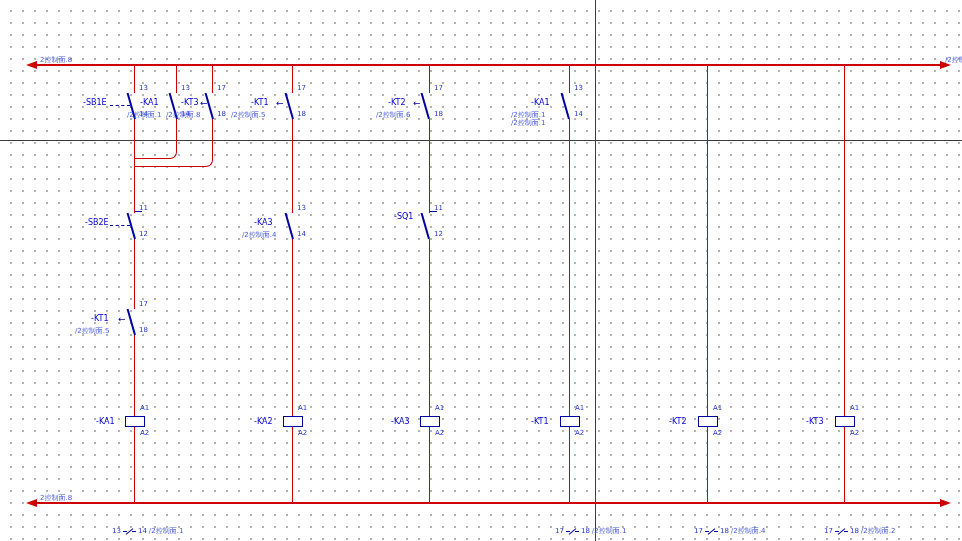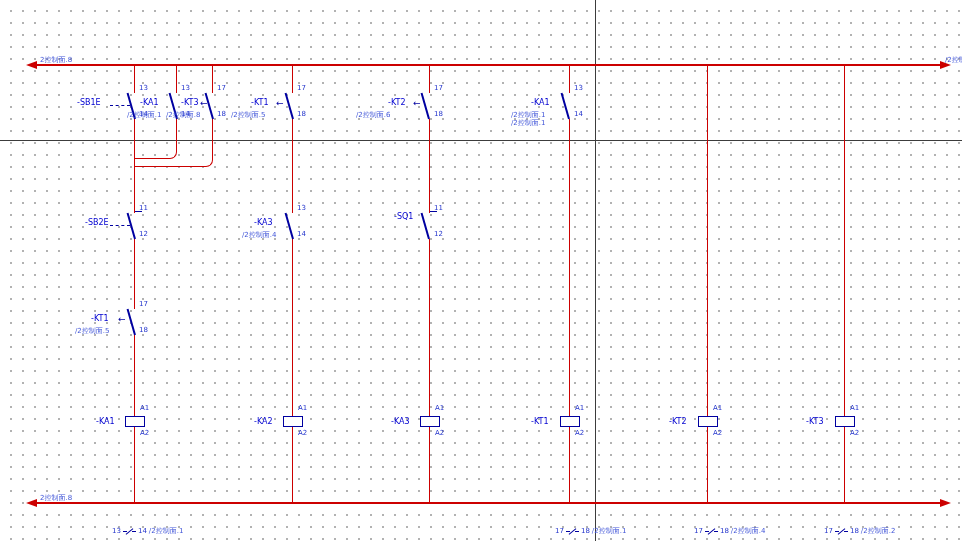--- a/index.html
+++ b/index.html
@@ -88,21 +88,21 @@
 
   <div class="vw" style="left:707px;top:65px;height:351px"></div>
   <div class="vw" style="left:707px;top:427px;height:76px"></div>
 
   <div class="vw" style="left:844px;top:65px;height:351px"></div>
   <div class="vw" style="left:844px;top:427px;height:76px"></div>
 
   <div class="slash" style="left:134px;top:92px"></div>
   <div class="pin" style="left:139px;top:84px">13</div>
   <div class="pin" style="left:139px;top:110px">14</div>
-  <div class="lbl" style="left:77px;top:98px">-SB1E</div>
+  <div class="lbl" style="left:83px;top:98px">-SB1E</div>
   <div class="dash" style="left:110px;top:105px;width:20px"></div>
 
   <div class="slash" style="left:176px;top:92px"></div>
   <div class="pin" style="left:181px;top:84px">13</div>
   <div class="pin" style="left:181px;top:110px">14</div>
   <div class="lbl" style="left:140px;top:98px">-KA1</div>
   <div class="ref" style="left:127px;top:111px">/2控制面.1</div>
 
   <div class="slash" style="left:212px;top:92px"></div>
   <div class="pin" style="left:217px;top:84px">17</div>
@@ -116,21 +116,21 @@
   <div class="pin" style="left:297px;top:110px">18</div>
   <div class="lbl" style="left:251px;top:98px">-KT1</div>
   <div class="darr" style="left:276px;top:99px">←</div>
   <div class="ref" style="left:231px;top:111px">/2控制面.5</div>
 
   <div class="slash" style="left:428px;top:92px"></div>
   <div class="pin" style="left:434px;top:84px">17</div>
   <div class="pin" style="left:434px;top:110px">18</div>
   <div class="lbl" style="left:388px;top:98px">-KT2</div>
   <div class="darr" style="left:413px;top:99px">←</div>
-  <div class="ref" style="left:356px;top:111px">/2控制面.6</div>
+  <div class="ref" style="left:376px;top:111px">/2控制面.6</div>
 
   <div class="slash" style="left:568px;top:92px"></div>
   <div class="pin" style="left:574px;top:84px">13</div>
   <div class="pin" style="left:574px;top:110px">14</div>
   <div class="lbl" style="left:531px;top:98px">-KA1</div>
   <div class="ref" style="left:511px;top:111px">/2控制面.1</div>
   <div class="ref" style="left:511px;top:119px">/2控制面.1</div>
 
   <div class="slash" style="left:134px;top:212px"></div>
   <div class="ncbar" style="left:135px;top:211px"></div>

